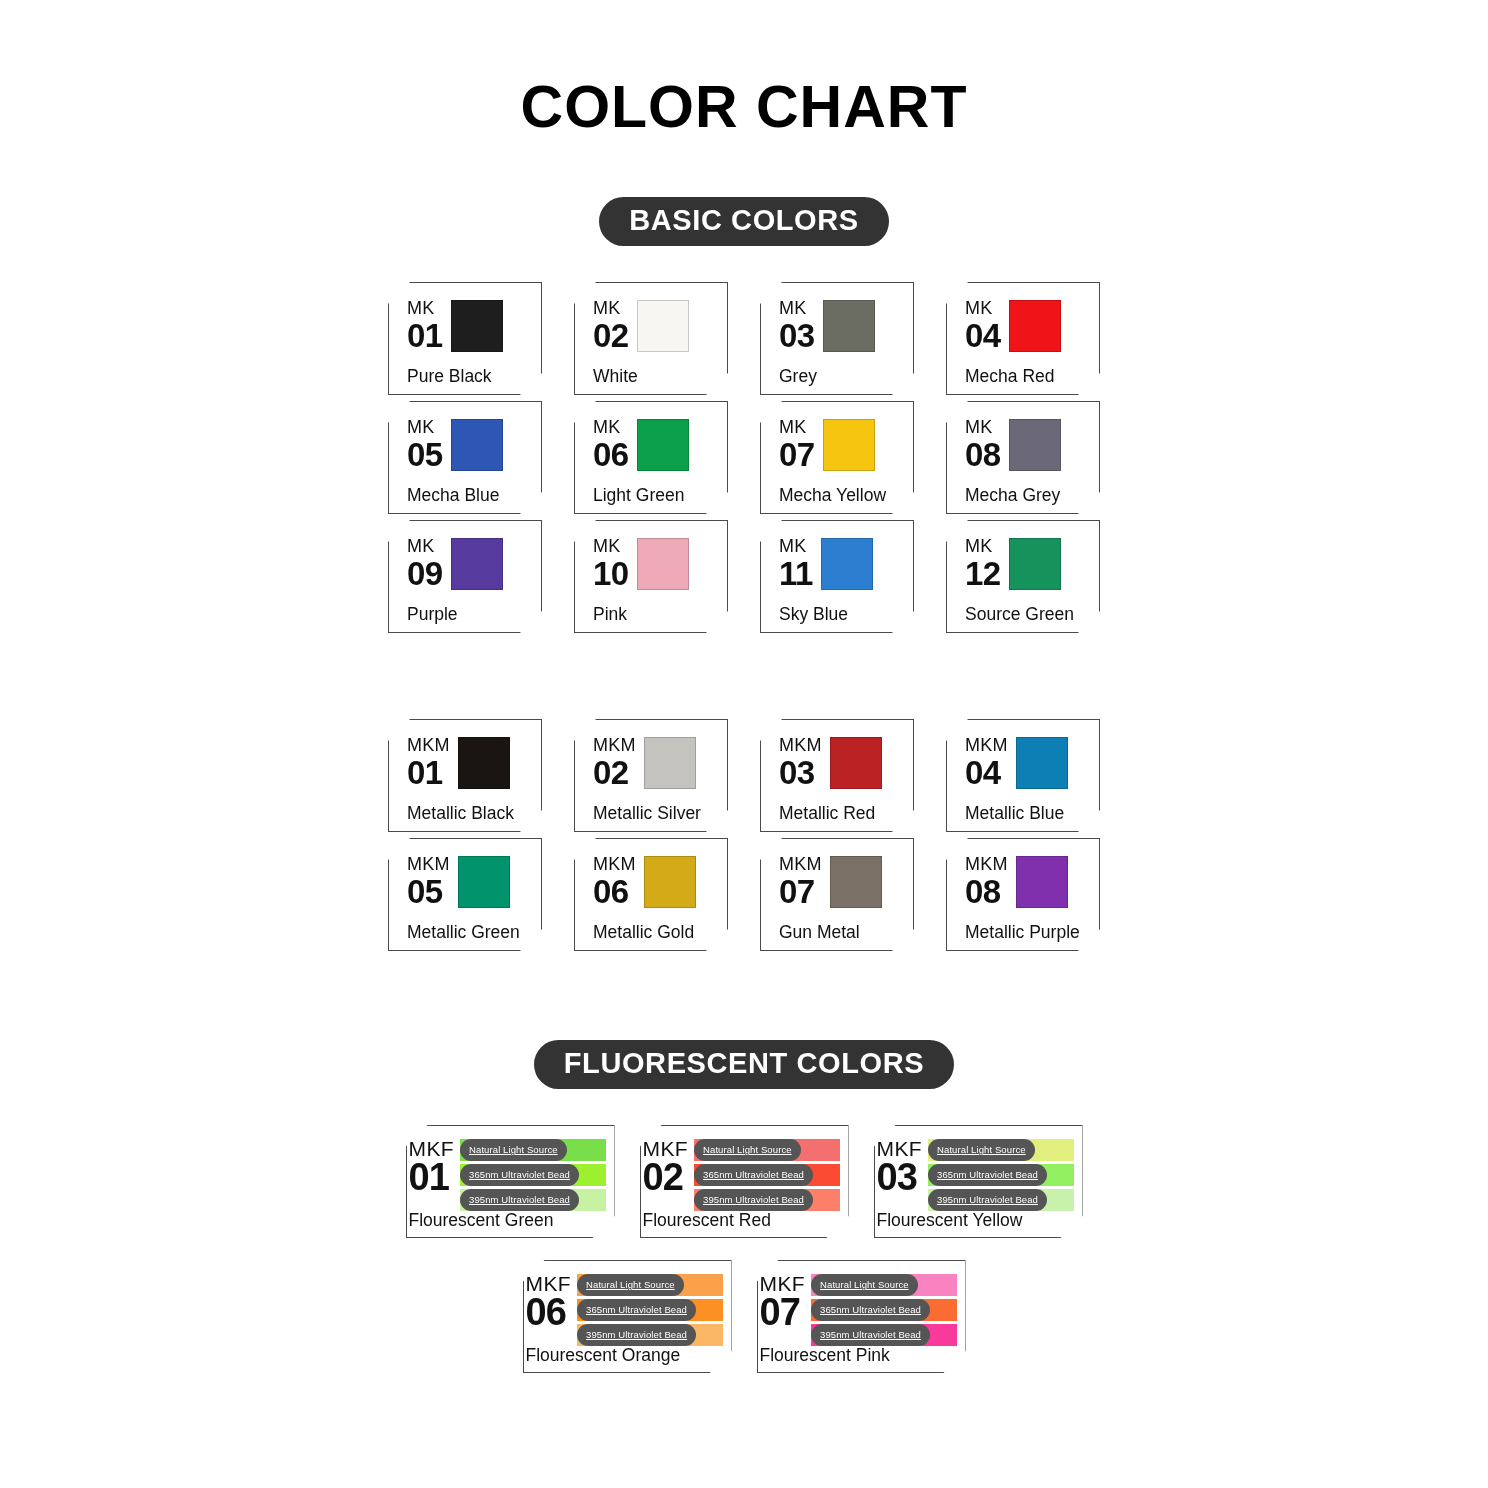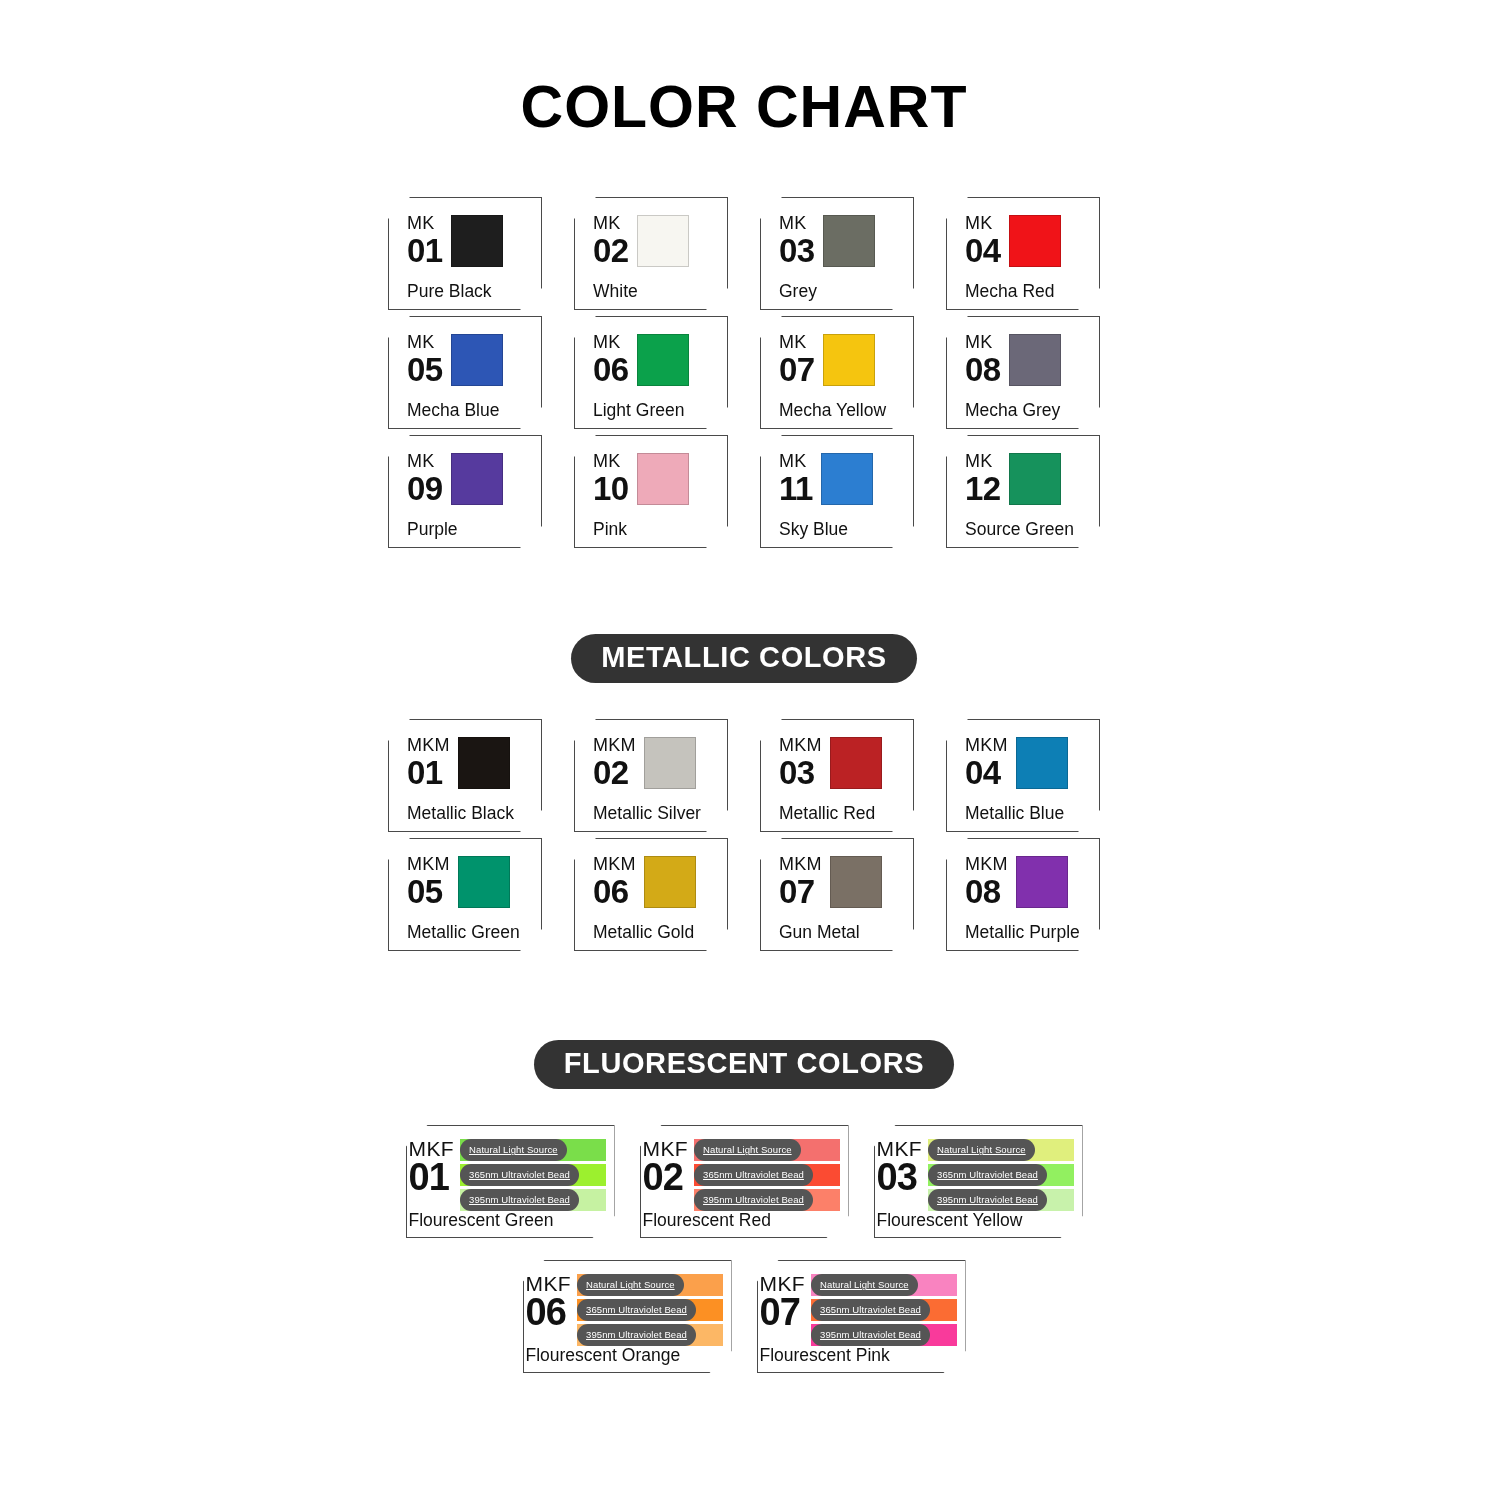--- a/index.html
+++ b/index.html
@@ -200,20 +200,23 @@
   }
 </style>
 </head>
 <body>
 
 <div class="page">
 
   <h1 class="chart-title">COLOR CHART</h1>
 
   <div class="section" id="basic-section">
+    <div class="section-head">
+      <span class="pill">BASIC COLORS</span>
+    </div>
     <div class="grid" id="basic-grid">
         <div class="grid-row">
           <div class="card">
             <div class="card-inner">
               <div class="card-top">
                 <div class="code-block">
                   <span class="code-prefix">MK</span>
                   <span class="code-number">01</span>
                 </div>
                 <div class="swatch" style="background: rgb(30, 30, 30); border: 1px solid rgba(0, 0, 0, 0.18);"></div>
@@ -355,23 +358,20 @@
                 <div class="swatch" style="background: rgb(22, 146, 92); border: 1px solid rgba(0, 0, 0, 0.18);"></div>
               </div>
               <div class="card-name">Source Green</div>
             </div>
           </div>
         </div>
       </div>
   </div>
 
   <div class="section" id="metallic-section">
-    <div class="section-head">
-      <span class="pill">METALLIC COLORS</span>
-    </div>
     <div class="grid" id="metallic-grid">
         <div class="grid-row">
           <div class="card">
             <div class="card-inner">
               <div class="card-top">
                 <div class="code-block">
                   <span class="code-prefix">MKM</span>
                   <span class="code-number">01</span>
                 </div>
                 <div class="swatch" style="background: rgb(26, 21, 18); border: 1px solid rgba(0, 0, 0, 0.18);"></div>

